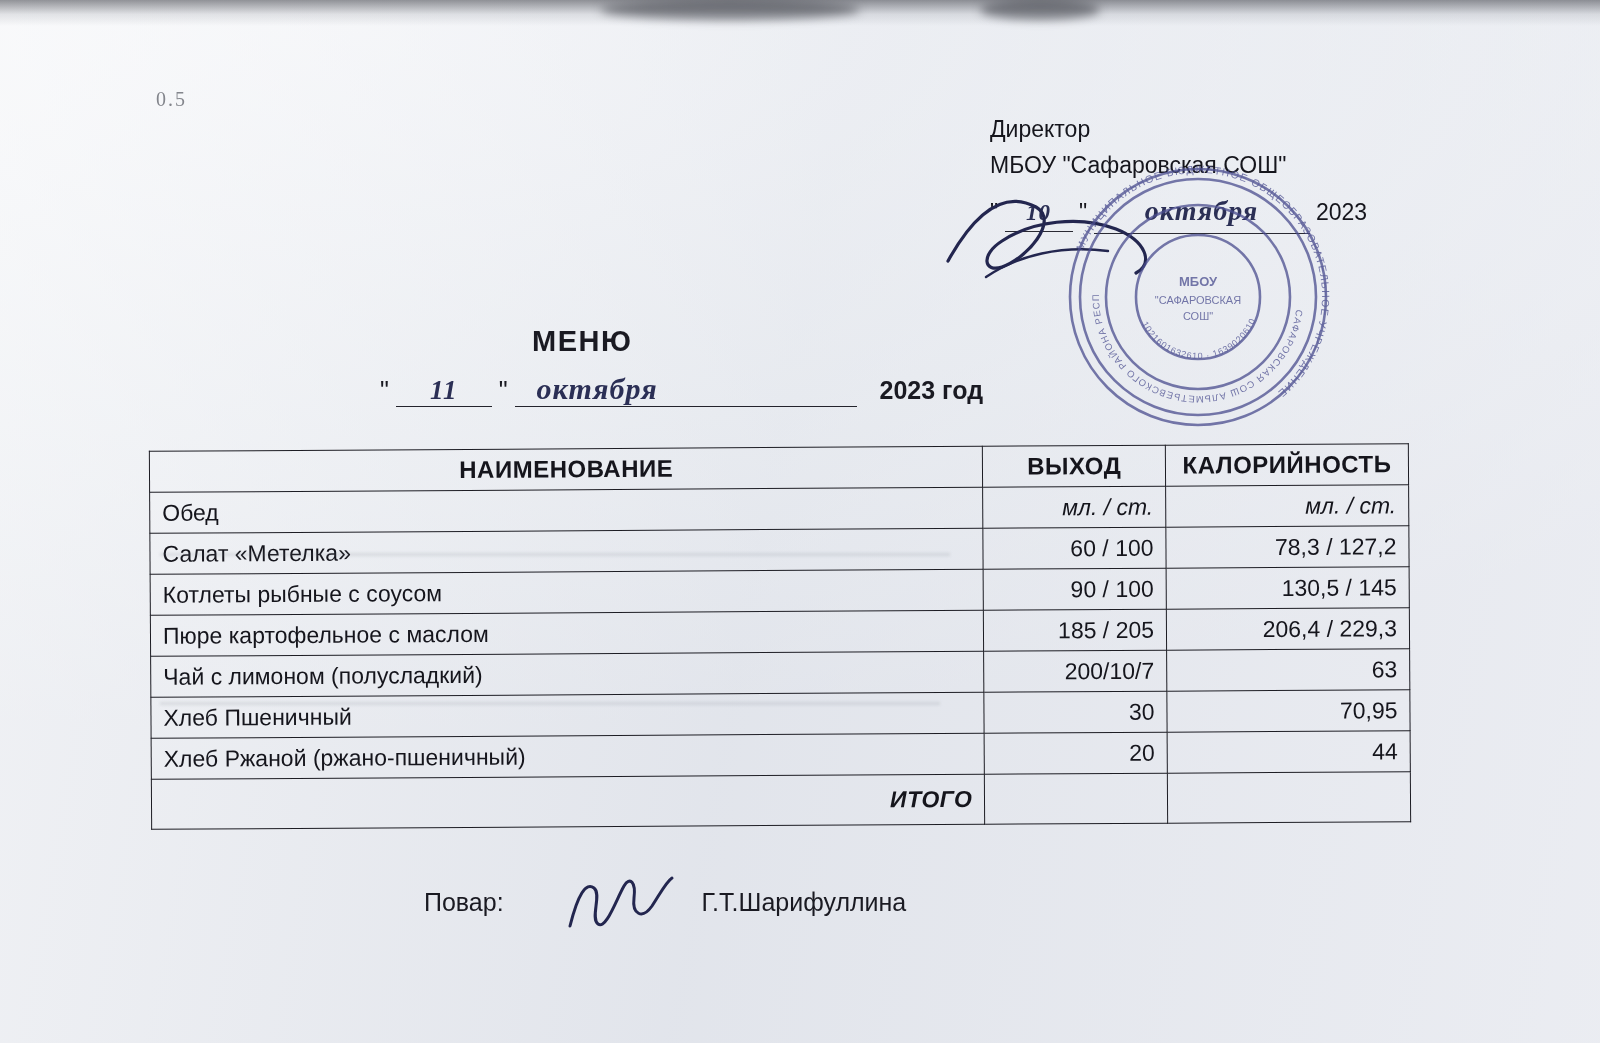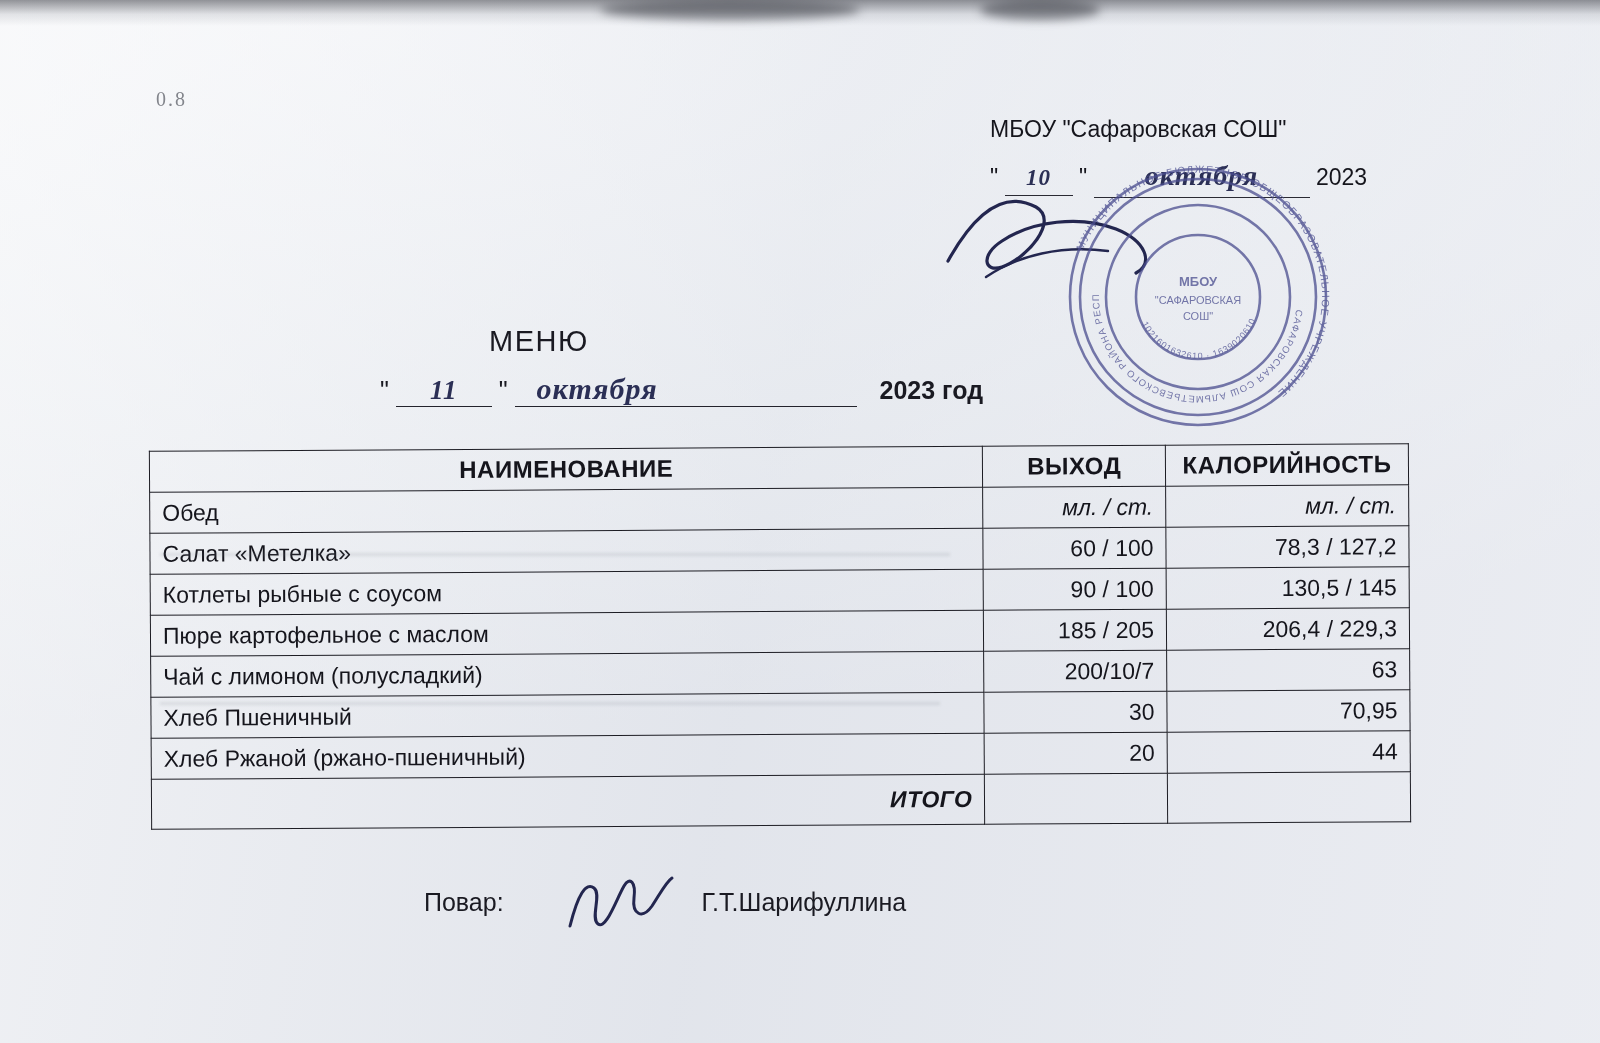--- a/index.html
+++ b/index.html
@@ -98,24 +98,24 @@
     top: 152px;
     width: 290px;
     height: 290px;
     pointer-events: none;
     opacity: 0.88;
   }
 
   
   .menu-title {
     position: absolute;
-    left: 489px;
+    left: 532px;
     top: 325px;
     font-size: 29px;
-    font-weight: 400;
+    font-weight: 700;
     letter-spacing: 1.5px;
   }
   .menu-date {
     position: absolute;
     left: 380px;
     top: 372px;
     font-size: 25px;
     white-space: nowrap;
   }
   .menu-date .u1 {
@@ -210,23 +210,24 @@
 </head>
 <body>
 
 <div class="sheet"></div>
 
 <div class="top-shadow">
   <div class="blotch b1"></div>
   <div class="blotch b2"></div>
 </div>
 
-<div class="page-num">0.8</div>
+<div class="page-num">0.5</div>
 
 <div class="approval">
+  <div class="line">Директор</div>
   <div class="line">МБОУ "Сафаровская СОШ"</div>
   <div class="date-line">
     <span>"</span>
     <span class="sig-underline hand" style="width:68px;text-align:center;">10</span>
     <span>"</span>
     <span class="sig-underline hand" style="width:216px; font-size:28px;">октября</span>
     <span>2023</span>
   </div>
 </div>
 

